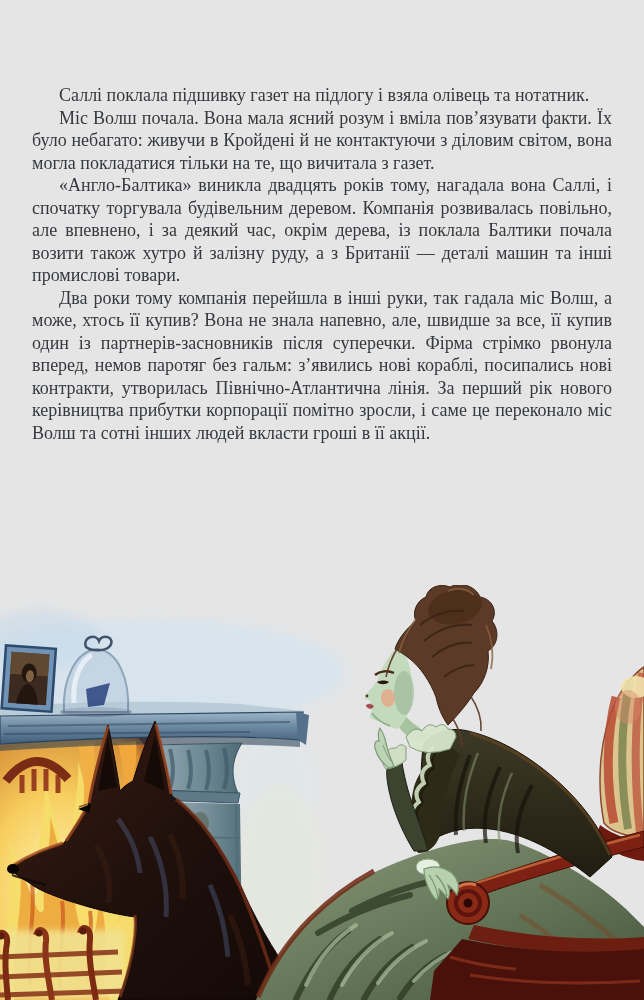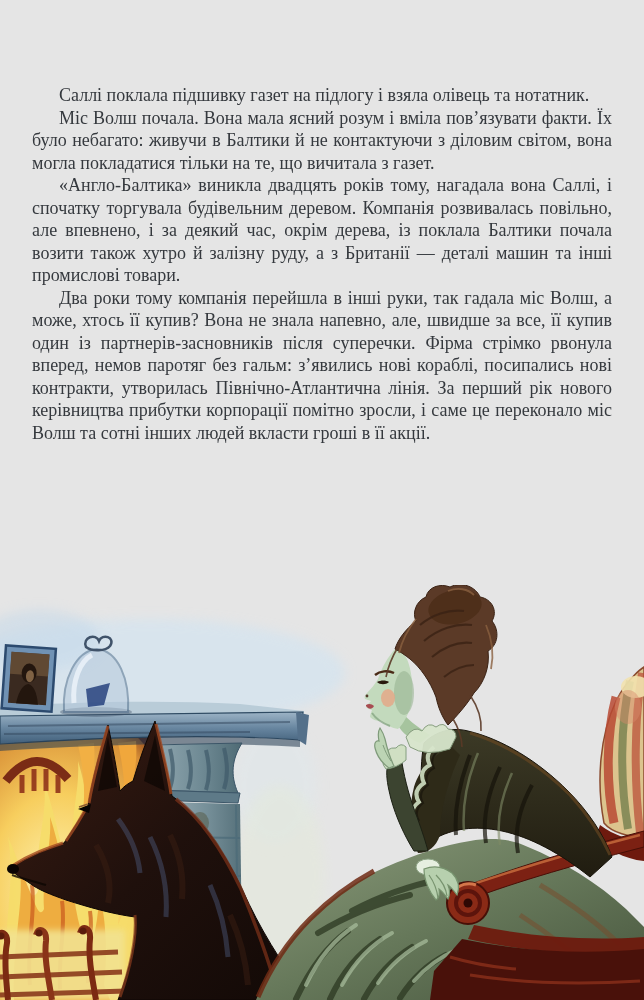--- a/index.html
+++ b/index.html
@@ -24,21 +24,21 @@
   }
   .illustration svg{display:block;}
 </style>
 </head>
 <body>
 
 <div class="page">
 
   <div class="text-block">
     <p>Саллі поклала підшивку газет на підлогу і взяла олівець та нотатник.</p>
-    <p>Міс Волш почала. Вона мала ясний розум і вміла пов’язувати факти. Їх було небагато: живучи в Балтики й не контактуючи з діловим світом, вона могла покладатися тільки на те, що вичитала з газет.</p>
+    <p>Міс Волш почала. Вона мала ясний розум і вміла пов’язувати факти. Їх було небагато: живучи в Кройдені й не контактуючи з діловим світом, вона могла покладатися тільки на те, що вичитала з газет.</p>
     <p>«Англо-Балтика» виникла двадцять років тому, нагадала вона Саллі, і спочатку торгувала будівельним деревом. Компанія розвивалась повільно, але впевнено, і за деякий час, окрім дерева, із поклала Балтики почала возити також хутро й залізну руду, а з Британії — деталі машин та інші промислові товари.</p>
     <p>Два роки тому компанія перейшла в інші руки, так гадала міс Волш, а може, хтось її купив? Вона не знала напевно, але, швидше за все, її купив один із партнерів-засновників після суперечки. Фірма стрімко рвонула вперед, немов паротяг без гальм: з’явились нові кораблі, посипались нові контракти, утворилась Північно-Атлантична лінія. За перший рік нового керівництва прибутки корпорації помітно зросли, і саме це переконало міс Волш та сотні інших людей вкласти гроші в її акції.</p>
   </div>
 
   <div class="illustration">
   <svg width="644" height="415" viewBox="0 0 644 415" role="img" aria-label="Watercolor illustration: a young woman in a dark Victorian dress sits in a mahogany armchair, finger raised to her chin in thought; a large black dog sits in profile before a burning fireplace; on the blue-grey mantelpiece stand a framed portrait photograph and a glass bell jar; a striped bolster marks the chair back at the right edge.">
     <defs>
       <linearGradient id="mantelG" x1="0" y1="0" x2="0" y2="1">
         <stop offset="0" stop-color="#9db4c6"></stop>
             <stop offset=".5" stop-color="#6886a0"></stop>

